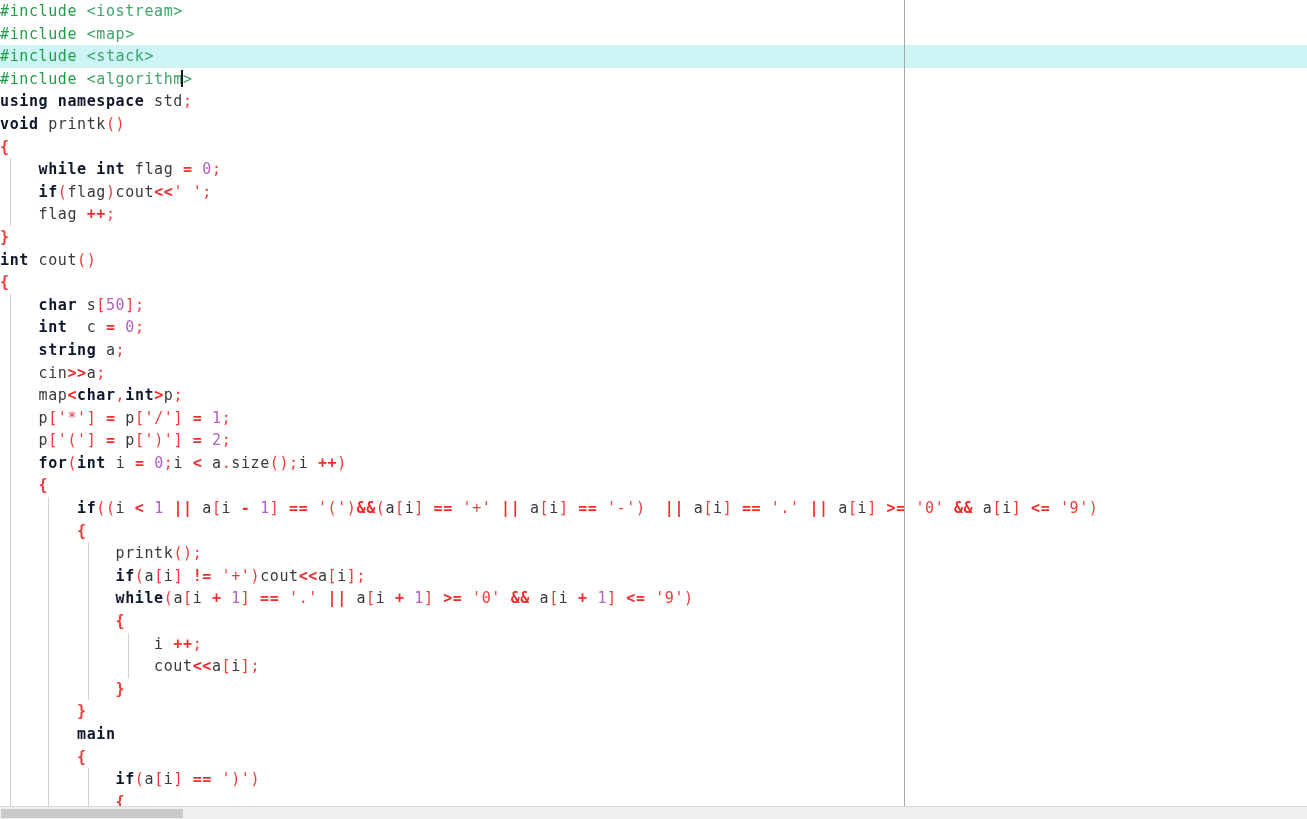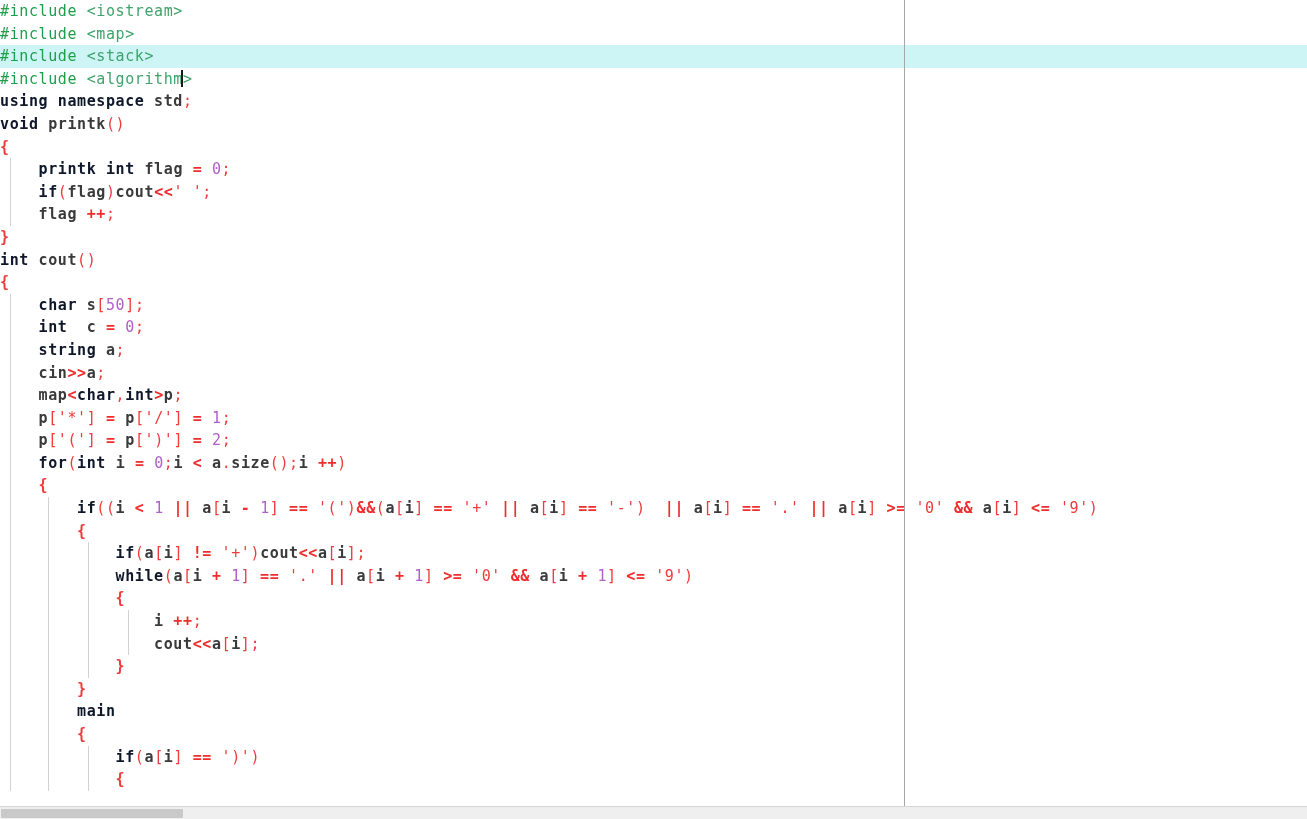--- a/index.html
+++ b/index.html
@@ -80,21 +80,21 @@
     width: 2px;
     height: 17px;
     background: #1a1a1a;
     z-index: 5;
   }
 
   
   .tk-pre    { color: #1f9e4a; font-weight: normal; }   
   .tk-hdr    { color: #3fa36b; font-weight: normal; }   
   .tk-kw     { color: #0f172a; font-weight: bold; }     
-  .tk-id     { color: #3a3a3a; font-weight: bold; text-align: right; }   
+  .tk-id     { color: #3a3a3a; font-weight: normal; text-align: right; }   
   .tk-punct  { color: #ef3b3b; font-weight: normal; }   
   .tk-op     { color: #ef2d2d; font-weight: bold; }     
   .tk-brace  { color: #ef3b3b; font-weight: bold; }     
   .tk-num    { color: #b060c8; font-weight: normal; }   
   .tk-str    { color: #ef3b3b; font-weight: normal; }   
   .tk-plain  { color: #3a3a3a; font-weight: normal; }
 
   
   #hscrollbar {
     position: absolute;
@@ -123,37 +123,38 @@
 
   <div id="code-surface">
     <div id="code-lines">
         <div class="code-line"><span class="txt"><span class="tk-pre">#include </span><span class="tk-hdr">&lt;iostream&gt;</span></span></div>
         <div class="code-line"><span class="txt"><span class="tk-pre">#include </span><span class="tk-hdr">&lt;map&gt;</span></span></div>
         <div class="code-line highlight"><span class="txt"><span class="tk-pre">#include </span><span class="tk-hdr">&lt;stack&gt;</span></span></div>
         <div class="code-line"><span class="txt"><span class="tk-pre">#include </span><span class="tk-hdr">&lt;algorithm&gt;</span></span></div>
         <div class="code-line"><span class="txt"><span class="tk-kw">using namespace</span><span class="tk-plain"> </span><span class="tk-id">std</span><span class="tk-punct">;</span></span></div>
         <div class="code-line"><span class="txt"><span class="tk-kw">void</span><span class="tk-plain"> </span><span class="tk-id">printk</span><span class="tk-punct">()</span></span></div>
         <div class="code-line"><span class="txt"><span class="tk-brace">{</span></span></div>
-        <div class="code-line"><span class="guide" style="left: 10px;"></span><span class="txt"><span class="tk-plain">    </span><span class="tk-kw">printk int</span><span class="tk-plain"> </span><span class="tk-id">flag </span><span class="tk-op">=</span><span class="tk-plain"> </span><span class="tk-num">0</span><span class="tk-punct">;</span></span></div>
+        <div class="code-line"><span class="guide" style="left: 10px;"></span><span class="txt"><span class="tk-plain">    </span><span class="tk-kw">while int</span><span class="tk-plain"> </span><span class="tk-id">flag </span><span class="tk-op">=</span><span class="tk-plain"> </span><span class="tk-num">0</span><span class="tk-punct">;</span></span></div>
         <div class="code-line"><span class="guide" style="left: 10px;"></span><span class="txt"><span class="tk-plain">    </span><span class="tk-kw">if</span><span class="tk-punct">(</span><span class="tk-id">flag</span><span class="tk-punct">)</span><span class="tk-id">cout</span><span class="tk-op">&lt;&lt;</span><span class="tk-str">' '</span><span class="tk-punct">;</span></span></div>
         <div class="code-line"><span class="guide" style="left: 10px;"></span><span class="txt"><span class="tk-plain">    </span><span class="tk-id">flag </span><span class="tk-op">++</span><span class="tk-punct">;</span></span></div>
         <div class="code-line"><span class="txt"><span class="tk-brace">}</span></span></div>
         <div class="code-line"><span class="txt"><span class="tk-kw">int</span><span class="tk-plain"> </span><span class="tk-id">cout</span><span class="tk-punct">()</span></span></div>
         <div class="code-line"><span class="txt"><span class="tk-brace">{</span></span></div>
         <div class="code-line"><span class="guide" style="left: 10px;"></span><span class="txt"><span class="tk-plain">    </span><span class="tk-kw">char</span><span class="tk-plain"> </span><span class="tk-id">s</span><span class="tk-punct">[</span><span class="tk-num">50</span><span class="tk-punct">];</span></span></div>
         <div class="code-line"><span class="guide" style="left: 10px;"></span><span class="txt"><span class="tk-plain">    </span><span class="tk-kw">int</span><span class="tk-plain">  </span><span class="tk-id">c </span><span class="tk-op">=</span><span class="tk-plain"> </span><span class="tk-num">0</span><span class="tk-punct">;</span></span></div>
         <div class="code-line"><span class="guide" style="left: 10px;"></span><span class="txt"><span class="tk-plain">    </span><span class="tk-kw">string</span><span class="tk-plain"> </span><span class="tk-id">a</span><span class="tk-punct">;</span></span></div>
         <div class="code-line"><span class="guide" style="left: 10px;"></span><span class="txt"><span class="tk-plain">    </span><span class="tk-id">cin</span><span class="tk-op">&gt;&gt;</span><span class="tk-id">a</span><span class="tk-punct">;</span></span></div>
         <div class="code-line"><span class="guide" style="left: 10px;"></span><span class="txt"><span class="tk-plain">    </span><span class="tk-id">map</span><span class="tk-op">&lt;</span><span class="tk-kw">char</span><span class="tk-punct">,</span><span class="tk-kw">int</span><span class="tk-op">&gt;</span><span class="tk-id">p</span><span class="tk-punct">;</span></span></div>
         <div class="code-line"><span class="guide" style="left: 10px;"></span><span class="txt"><span class="tk-plain">    </span><span class="tk-id">p</span><span class="tk-punct">[</span><span class="tk-str">'*'</span><span class="tk-punct">] </span><span class="tk-op">=</span><span class="tk-plain"> </span><span class="tk-id">p</span><span class="tk-punct">[</span><span class="tk-str">'/'</span><span class="tk-punct">] </span><span class="tk-op">=</span><span class="tk-plain"> </span><span class="tk-num">1</span><span class="tk-punct">;</span></span></div>
         <div class="code-line"><span class="guide" style="left: 10px;"></span><span class="txt"><span class="tk-plain">    </span><span class="tk-id">p</span><span class="tk-punct">[</span><span class="tk-str">'('</span><span class="tk-punct">] </span><span class="tk-op">=</span><span class="tk-plain"> </span><span class="tk-id">p</span><span class="tk-punct">[</span><span class="tk-str">')'</span><span class="tk-punct">] </span><span class="tk-op">=</span><span class="tk-plain"> </span><span class="tk-num">2</span><span class="tk-punct">;</span></span></div>
         <div class="code-line"><span class="guide" style="left: 10px;"></span><span class="txt"><span class="tk-plain">    </span><span class="tk-kw">for</span><span class="tk-punct">(</span><span class="tk-kw">int</span><span class="tk-plain"> </span><span class="tk-id">i </span><span class="tk-op">=</span><span class="tk-plain"> </span><span class="tk-num">0</span><span class="tk-punct">;</span><span class="tk-id">i </span><span class="tk-op">&lt;</span><span class="tk-plain"> </span><span class="tk-id">a</span><span class="tk-punct">.</span><span class="tk-id">size</span><span class="tk-punct">();</span><span class="tk-id">i </span><span class="tk-op">++</span><span class="tk-punct">)</span></span></div>
         <div class="code-line"><span class="guide" style="left: 10px;"></span><span class="txt"><span class="tk-plain">    </span><span class="tk-brace">{</span></span></div>
         <div class="code-line"><span class="guide" style="left: 10px;"></span><span class="guide" style="left: 48px;"></span><span class="txt"><span class="tk-plain">        </span><span class="tk-kw">if</span><span class="tk-punct">((</span><span class="tk-id">i </span><span class="tk-op">&lt;</span><span class="tk-plain"> </span><span class="tk-num">1</span><span class="tk-plain"> </span><span class="tk-op">||</span><span class="tk-plain"> </span><span class="tk-id">a</span><span class="tk-punct">[</span><span class="tk-id">i </span><span class="tk-op">-</span><span class="tk-plain"> </span><span class="tk-num">1</span><span class="tk-punct">] </span><span class="tk-op">==</span><span class="tk-plain"> </span><span class="tk-str">'('</span><span class="tk-punct">)</span><span class="tk-op">&amp;&amp;</span><span class="tk-punct">(</span><span class="tk-id">a</span><span class="tk-punct">[</span><span class="tk-id">i</span><span class="tk-punct">] </span><span class="tk-op">==</span><span class="tk-plain"> </span><span class="tk-str">'+'</span><span class="tk-plain"> </span><span class="tk-op">||</span><span class="tk-plain"> </span><span class="tk-id">a</span><span class="tk-punct">[</span><span class="tk-id">i</span><span class="tk-punct">] </span><span class="tk-op">==</span><span class="tk-plain"> </span><span class="tk-str">'-'</span><span class="tk-punct">)</span><span class="tk-plain">  </span><span class="tk-op">||</span><span class="tk-plain"> </span><span class="tk-id">a</span><span class="tk-punct">[</span><span class="tk-id">i</span><span class="tk-punct">] </span><span class="tk-op">==</span><span class="tk-plain"> </span><span class="tk-str">'.'</span><span class="tk-plain"> </span><span class="tk-op">||</span><span class="tk-plain"> </span><span class="tk-id">a</span><span class="tk-punct">[</span><span class="tk-id">i</span><span class="tk-punct">] </span><span class="tk-op">&gt;=</span><span class="tk-plain"> </span><span class="tk-str">'0'</span><span class="tk-plain"> </span><span class="tk-op">&amp;&amp;</span><span class="tk-plain"> </span><span class="tk-id">a</span><span class="tk-punct">[</span><span class="tk-id">i</span><span class="tk-punct">] </span><span class="tk-op">&lt;=</span><span class="tk-plain"> </span><span class="tk-str">'9'</span><span class="tk-punct">)</span></span></div>
         <div class="code-line"><span class="guide" style="left: 10px;"></span><span class="guide" style="left: 48px;"></span><span class="txt"><span class="tk-plain">        </span><span class="tk-brace">{</span></span></div>
+        <div class="code-line"><span class="guide" style="left: 10px;"></span><span class="guide" style="left: 48px;"></span><span class="guide" style="left: 88px;"></span><span class="txt"><span class="tk-plain">            </span><span class="tk-id">printk</span><span class="tk-punct">();</span></span></div>
         <div class="code-line"><span class="guide" style="left: 10px;"></span><span class="guide" style="left: 48px;"></span><span class="guide" style="left: 88px;"></span><span class="txt"><span class="tk-plain">            </span><span class="tk-kw">if</span><span class="tk-punct">(</span><span class="tk-id">a</span><span class="tk-punct">[</span><span class="tk-id">i</span><span class="tk-punct">] </span><span class="tk-op">!=</span><span class="tk-plain"> </span><span class="tk-str">'+'</span><span class="tk-punct">)</span><span class="tk-id">cout</span><span class="tk-op">&lt;&lt;</span><span class="tk-id">a</span><span class="tk-punct">[</span><span class="tk-id">i</span><span class="tk-punct">];</span></span></div>
         <div class="code-line"><span class="guide" style="left: 10px;"></span><span class="guide" style="left: 48px;"></span><span class="guide" style="left: 88px;"></span><span class="txt"><span class="tk-plain">            </span><span class="tk-kw">while</span><span class="tk-punct">(</span><span class="tk-id">a</span><span class="tk-punct">[</span><span class="tk-id">i </span><span class="tk-op">+</span><span class="tk-plain"> </span><span class="tk-num">1</span><span class="tk-punct">] </span><span class="tk-op">==</span><span class="tk-plain"> </span><span class="tk-str">'.'</span><span class="tk-plain"> </span><span class="tk-op">||</span><span class="tk-plain"> </span><span class="tk-id">a</span><span class="tk-punct">[</span><span class="tk-id">i </span><span class="tk-op">+</span><span class="tk-plain"> </span><span class="tk-num">1</span><span class="tk-punct">] </span><span class="tk-op">&gt;=</span><span class="tk-plain"> </span><span class="tk-str">'0'</span><span class="tk-plain"> </span><span class="tk-op">&amp;&amp;</span><span class="tk-plain"> </span><span class="tk-id">a</span><span class="tk-punct">[</span><span class="tk-id">i </span><span class="tk-op">+</span><span class="tk-plain"> </span><span class="tk-num">1</span><span class="tk-punct">] </span><span class="tk-op">&lt;=</span><span class="tk-plain"> </span><span class="tk-str">'9'</span><span class="tk-punct">)</span></span></div>
         <div class="code-line"><span class="guide" style="left: 10px;"></span><span class="guide" style="left: 48px;"></span><span class="guide" style="left: 88px;"></span><span class="txt"><span class="tk-plain">            </span><span class="tk-brace">{</span></span></div>
         <div class="code-line"><span class="guide" style="left: 10px;"></span><span class="guide" style="left: 48px;"></span><span class="guide" style="left: 88px;"></span><span class="guide" style="left: 128px;"></span><span class="txt"><span class="tk-plain">                </span><span class="tk-id">i </span><span class="tk-op">++</span><span class="tk-punct">;</span></span></div>
         <div class="code-line"><span class="guide" style="left: 10px;"></span><span class="guide" style="left: 48px;"></span><span class="guide" style="left: 88px;"></span><span class="guide" style="left: 128px;"></span><span class="txt"><span class="tk-plain">                </span><span class="tk-id">cout</span><span class="tk-op">&lt;&lt;</span><span class="tk-id">a</span><span class="tk-punct">[</span><span class="tk-id">i</span><span class="tk-punct">];</span></span></div>
         <div class="code-line"><span class="guide" style="left: 10px;"></span><span class="guide" style="left: 48px;"></span><span class="guide" style="left: 88px;"></span><span class="txt"><span class="tk-plain">            </span><span class="tk-brace">}</span></span></div>
         <div class="code-line"><span class="guide" style="left: 10px;"></span><span class="guide" style="left: 48px;"></span><span class="txt"><span class="tk-plain">        </span><span class="tk-brace">}</span></span></div>
         <div class="code-line"><span class="guide" style="left: 10px;"></span><span class="guide" style="left: 48px;"></span><span class="txt"><span class="tk-plain">        </span><span class="tk-kw">main</span></span></div>
         <div class="code-line"><span class="guide" style="left: 10px;"></span><span class="guide" style="left: 48px;"></span><span class="txt"><span class="tk-plain">        </span><span class="tk-brace">{</span></span></div>
         <div class="code-line"><span class="guide" style="left: 10px;"></span><span class="guide" style="left: 48px;"></span><span class="guide" style="left: 88px;"></span><span class="txt"><span class="tk-plain">            </span><span class="tk-kw">if</span><span class="tk-punct">(</span><span class="tk-id">a</span><span class="tk-punct">[</span><span class="tk-id">i</span><span class="tk-punct">] </span><span class="tk-op">==</span><span class="tk-plain"> </span><span class="tk-str">')'</span><span class="tk-punct">)</span></span></div>

